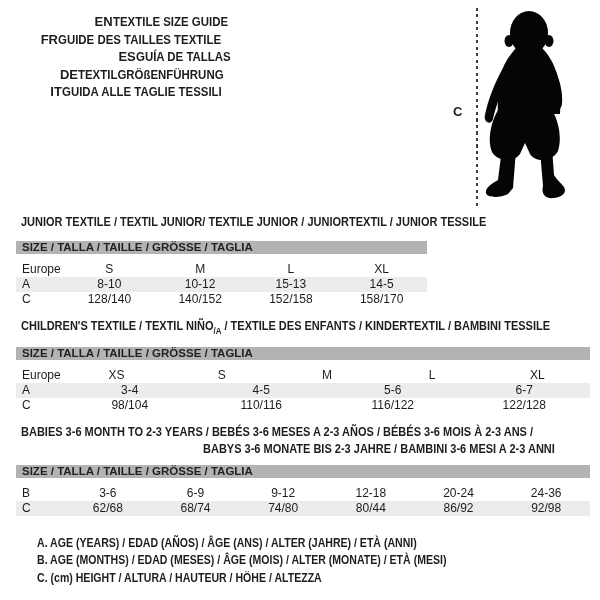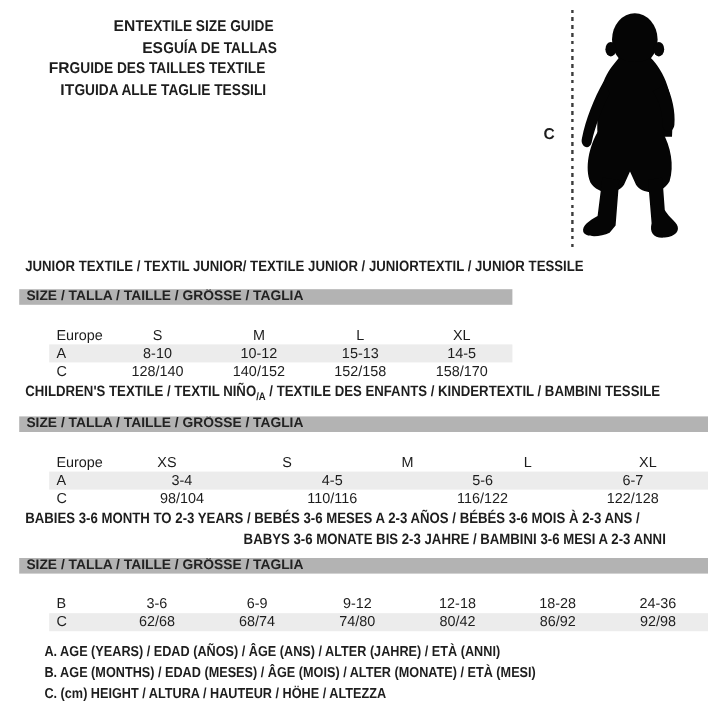--- a/index.html
+++ b/index.html
@@ -29,46 +29,49 @@
 
   
   .tbl-title { left:21px; font-size:12.5px; font-weight:700; white-space:nowrap;text-align:right; }
   .tbl-title sub { font-size:9px; }
   .two-line { line-height:17px; }
 
   
   .stable { left:16px; }
   .sizebar {
     height:13px; line-height:13px; background:#b3b3b3; color:#222222;
-    font-size:11.5px; font-weight:700; padding-left:6px; margin-bottom:18px;
+    font-size:11.5px; font-weight:700; padding-left:6px; margin-bottom:8px;
     white-space:nowrap; overflow:hidden;
   }
-  .trow { display:flex; height:15px; line-height:15px; font-size:12px;margin-left:25px; }
+  .trow { display:flex; height:15px; line-height:15px; font-size:12px; }
   .trow.shaded { background:#ececec; }
   .cell { flex:1; text-align:center; }
   .cell.lbl { flex:0 0 48px; text-align:left; padding-left:6px; }
   .w1 { width:411px; }
   .w2 { width:574px; }
 
   
   .footnotes { left:21px; top:535px;margin-left:16px; }
   .footnote { height:17.4px; line-height:17.4px; font-size:12px; font-weight:700; white-space:nowrap; }
 </style>
 </head>
 <body>
 
 <div class="abs lang-block">
   <div class="lang-row">
     <span class="lang-code">EN</span><span class="cond">TEXTILE SIZE GUIDE</span>
   </div>
   <div class="lang-row">
+    <span class="lang-code">FR</span><span class="cond">GUIDE DES TAILLES TEXTILE</span>
+  </div>
+  <div class="lang-row">
     <span class="lang-code">ES</span><span class="cond">GUÍA DE TALLAS</span>
   </div>
   <div class="lang-row">
-    <span class="lang-code">FR</span><span class="cond">GUIDE DES TAILLES TEXTILE</span>
+    <span class="lang-code">DE</span><span class="cond">TEXTILGRÖßENFÜHRUNG</span>
   </div>
   <div class="lang-row">
     <span class="lang-code">IT</span><span class="cond">GUIDA ALLE TAGLIE TESSILI</span>
   </div>
 </div>
 
 <div class="abs measure-label">C</div>
 <div class="abs measure-line"></div>
 <svg class="abs baby-svg" width="84" height="198" viewBox="0 0 84 198" aria-hidden="true">
   <g fill="#050505">
@@ -146,29 +149,29 @@
   <div><span class="cond">BABYS 3-6 MONATE BIS 2-3 JAHRE / BAMBINI 3-6 MESI A 2-3 ANNI</span></div>
 </div>
 <div class="abs stable w2" style="top:465px">
   <div class="sizebar">SIZE / TALLA / TAILLE / GRÖSSE / TAGLIA</div>
   <div class="trow">
     <span class="cell lbl">B</span>
     <span class="cell">3-6</span>
     <span class="cell">6-9</span>
     <span class="cell">9-12</span>
     <span class="cell">12-18</span>
-    <span class="cell">18-28</span>
+    <span class="cell">20-24</span>
     <span class="cell">24-36</span>
   </div>
   <div class="trow shaded">
     <span class="cell lbl">C</span>
     <span class="cell">62/68</span>
     <span class="cell">68/74</span>
     <span class="cell">74/80</span>
-    <span class="cell">80/42</span>
+    <span class="cell">80/44</span>
     <span class="cell">86/92</span>
     <span class="cell">92/98</span>
   </div>
 </div>
 
 <div class="abs footnotes">
   <div class="footnote"><span class="cond">A. AGE (YEARS) / EDAD (AÑOS) / ÂGE (ANS) / ALTER (JAHRE) / ETÀ (ANNI)</span></div>
   <div class="footnote"><span class="cond">B. AGE (MONTHS) / EDAD (MESES) / ÂGE (MOIS) / ALTER (MONATE) / ETÀ (MESI)</span></div>
   <div class="footnote"><span class="cond">C. (cm) HEIGHT / ALTURA / HAUTEUR / HÖHE / ALTEZZA</span></div>
 </div>

